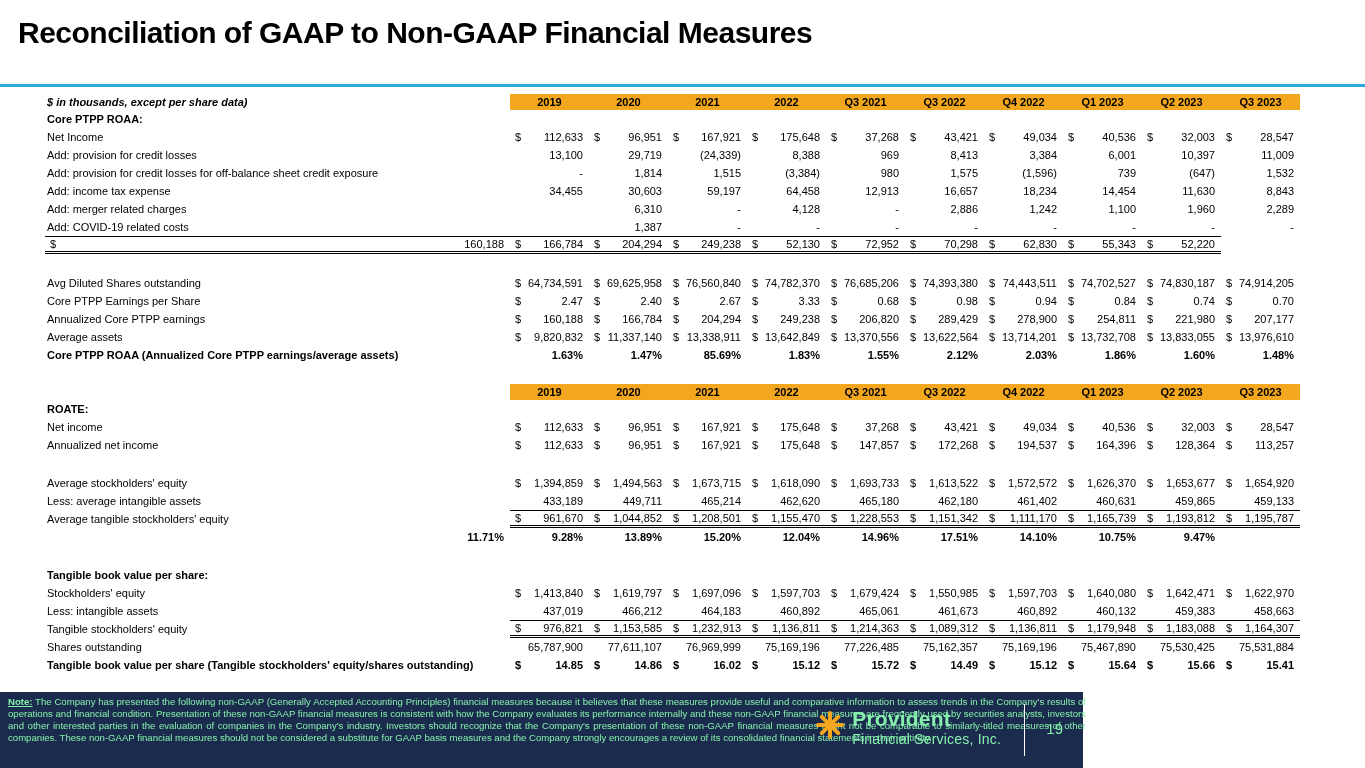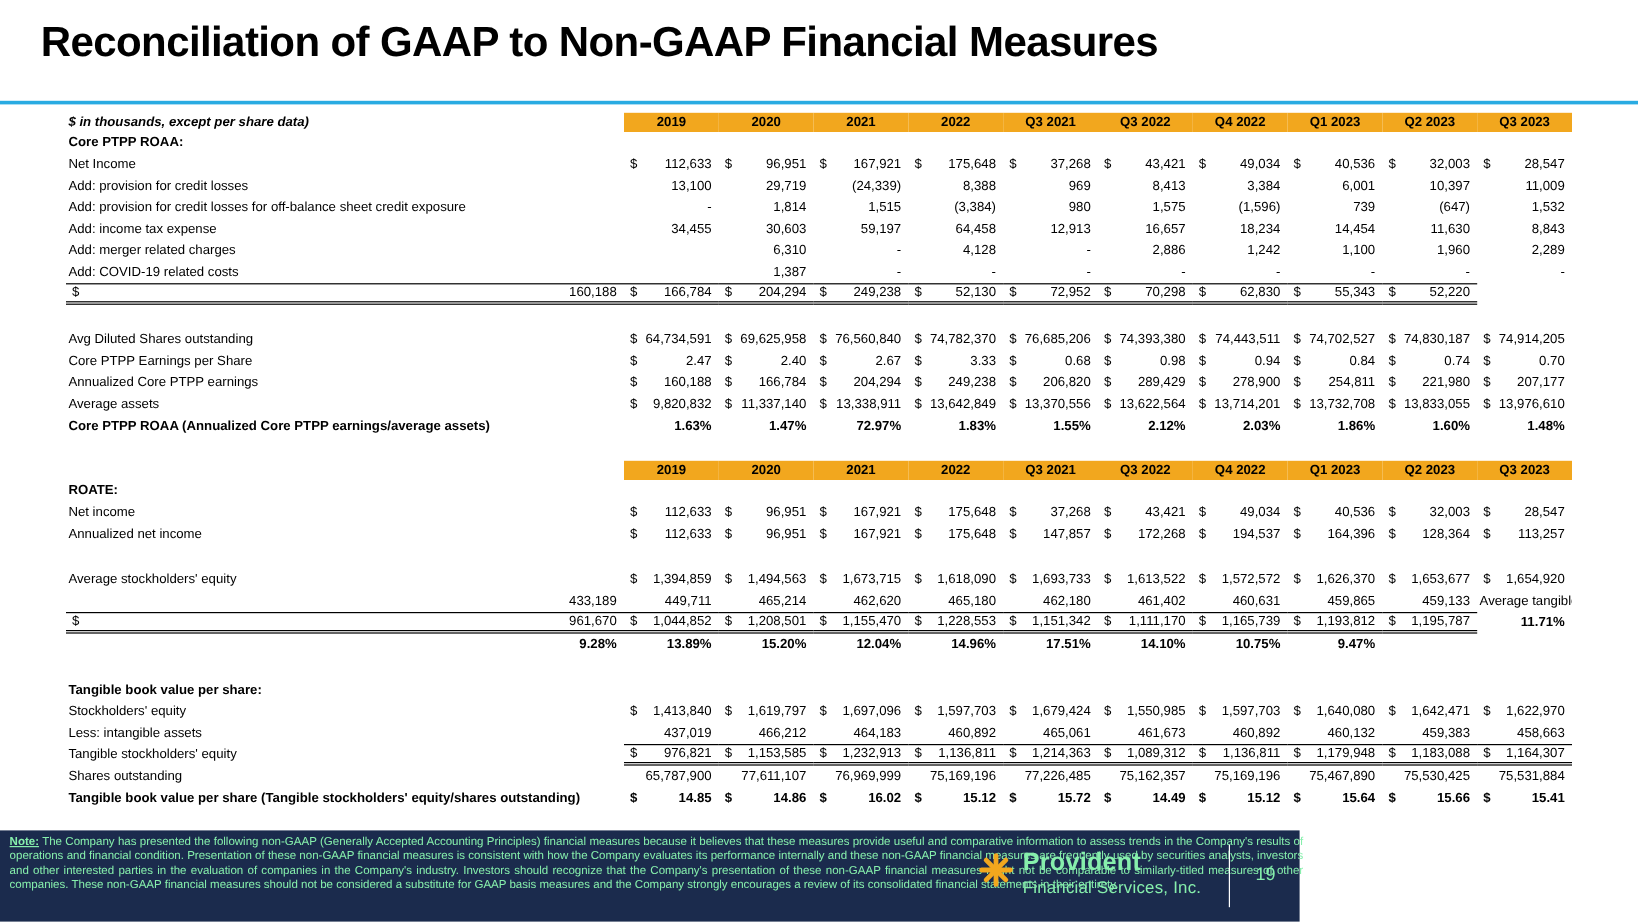--- a/index.html
+++ b/index.html
@@ -3,27 +3,27 @@
 <meta charset="utf-8">
 <style>
   * { margin:0; padding:0; box-sizing:border-box; }
   html,body { width:1365px; height:768px; }
   body {
     position:relative; overflow:hidden; background:#ffffff;
     font-family:"Liberation Sans", sans-serif; color:#000;
   }
   .page-title {
     position:absolute; left:18px; top:16px;
-    font-size:35px; font-weight:700; letter-spacing:-0.5px; white-space:nowrap;margin-left:16px;
+    font-size:30px; font-weight:700; letter-spacing:-0.5px; white-space:nowrap;
   }
   .title-rule {
     position:absolute; left:0; top:84px; width:1365px; height:3px; background:#29ABE2;
   }
   .recon-table {
-    position:absolute; left:55px; top:94px;
+    position:absolute; left:45px; top:94px;
     display:grid; grid-template-columns:465px repeat(10, 79px);
   }
   .cell { height:18px; display:flex; align-items:center; font-size:11px; line-height:12px; }
   .hdr  { height:16px; }
   .lab  { padding-left:2px; white-space:nowrap; overflow:hidden; }
   .caption { font-weight:700; font-style:italic; }
   .gold { background:#F2A71E; font-weight:700; justify-content:center; }
   .val  { justify-content:flex-end; padding-right:6px; white-space:nowrap; }
   .val.dollar { justify-content:space-between; padding-left:5px; }
   .b    { font-weight:700; }
@@ -379,21 +379,21 @@
       <div class="ds">$</div>
       <div class="num">13,833,055</div>
     </div>
     <div class="cell val dollar">
       <div class="ds">$</div>
       <div class="num">13,976,610</div>
     </div>
     <div class="cell lab b">Core PTPP ROAA (Annualized Core PTPP earnings/average assets)</div>
     <div class="cell val b">1.63%</div>
     <div class="cell val b">1.47%</div>
-    <div class="cell val b">72.97%</div>
+    <div class="cell val b">85.69%</div>
     <div class="cell val b">1.83%</div>
     <div class="cell val b">1.55%</div>
     <div class="cell val b">2.12%</div>
     <div class="cell val b">2.03%</div>
     <div class="cell val b">1.86%</div>
     <div class="cell val b">1.60%</div>
     <div class="cell val b">1.48%</div>
     <div class="spacer"></div>
     <div class="cell lab hdr caption"></div>
     <div class="cell hdr gold">2019</div>
@@ -534,20 +534,21 @@
       <div class="num">1,626,370</div>
     </div>
     <div class="cell val dollar">
       <div class="ds">$</div>
       <div class="num">1,653,677</div>
     </div>
     <div class="cell val dollar">
       <div class="ds">$</div>
       <div class="num">1,654,920</div>
     </div>
+    <div class="cell lab">Less: average intangible assets</div>
     <div class="cell val">433,189</div>
     <div class="cell val">449,711</div>
     <div class="cell val">465,214</div>
     <div class="cell val">462,620</div>
     <div class="cell val">465,180</div>
     <div class="cell val">462,180</div>
     <div class="cell val">461,402</div>
     <div class="cell val">460,631</div>
     <div class="cell val">459,865</div>
     <div class="cell val">459,133</div>

